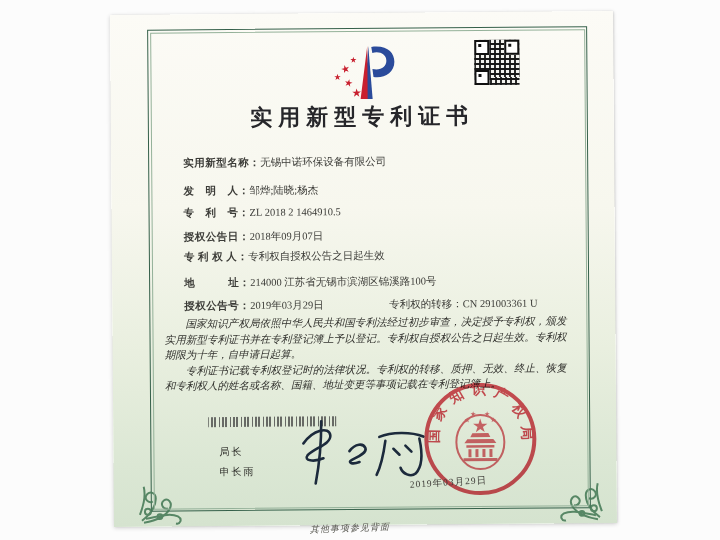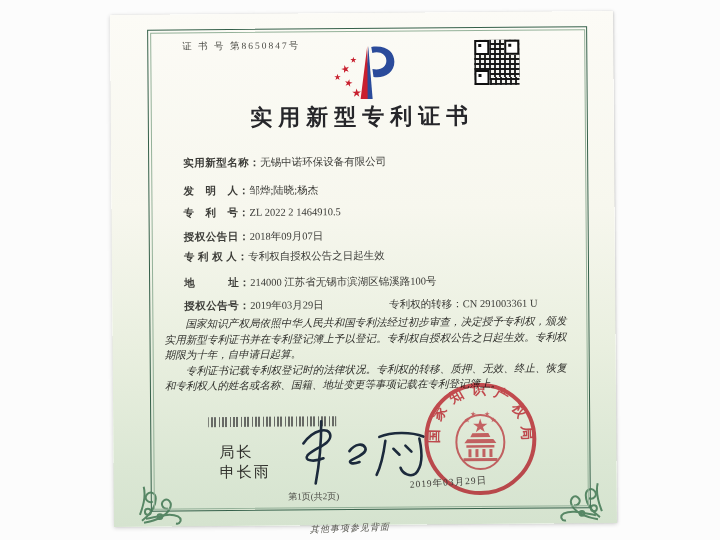--- a/index.html
+++ b/index.html
@@ -42,21 +42,21 @@
   .f0{top:4px}.f1{top:32px}.f2{top:54px}.f3{top:78px}.f4{top:98px}.f5{top:124px}.f6{top:147px}
   .f7{position:absolute;left:205px;top:147px;white-space:pre;}
 
   .paras{position:absolute;left:52px;top:302px;width:402px;
     font-size:10.5px;line-height:15.5px;color:#33332f;font-style:italic;text-align:justify;}
   .paras p{margin:0;text-indent:2em;}
 
   .barcode{position:absolute;left:95px;top:403px;width:128px;height:10px;opacity:.75;
     background:repeating-linear-gradient(90deg,#3f3f3f 0 1px,transparent 1px 3px,#3f3f3f 3px 5px,transparent 5px 6px,#3f3f3f 6px 8px,transparent 8px 11px);}
 
-  .director{position:absolute;left:106px;top:428px;font-size:15px;color:#2f2f2b;line-height:20px;letter-spacing:2px;}
+  .director{position:absolute;left:106px;top:428px;font-size:10px;color:#2f2f2b;line-height:20px;letter-spacing:2px;}
   .signature{position:absolute;left:170px;top:400px;width:170px;height:78px;}
 
   .seal{position:absolute;left:308px;top:368px;width:118px;height:118px;mix-blend-mode:multiply;opacity:.92;}
   .seal-date{position:absolute;left:296px;top:464px;font-size:9.5px;color:#3c3a36;letter-spacing:1px;transform:rotate(-3deg);}
 
   .page-info{position:absolute;left:140px;top:477px;width:120px;text-align:center;font-size:9px;color:#4a4a44;}
 
   .footer-note{position:absolute;left:310px;top:522px;font-size:9px;color:#55554e;
     font-style:italic;transform:rotate(-2deg);letter-spacing:1px;}
 </style>
@@ -76,21 +76,20 @@
       </svg>
       <svg class="flourish br" viewBox="0 0 62 62" fill="none" stroke="#4a7d5a" stroke-width="2">
         <path d="M6,56 C14,50 20,42 20,34 C20,28 14,26 11,30 C8,34 12,39 17,37"></path>
         <path d="M8,58 C20,56 30,52 34,44 C37,38 32,33 28,36 C24,39 27,45 32,44"></path>
         <path d="M4,50 C8,40 10,30 8,22 M10,54 C22,52 34,48 42,52 C47,55 44,60 40,59"></path>
         <circle cx="12" cy="47" r="3"></circle>
         <circle cx="24" cy="52" r="2.4"></circle>
       </svg>
     </div>
 
-    <div class="cert-no">证 书 号 第8650847号</div>
 
     <svg class="logo" viewBox="0 0 82 60">
       <defs>
         <path id="star" d="M0,-10 L2.245,-3.09 L9.511,-3.09 L3.633,1.18 L5.878,8.09 L0,3.82 L-5.878,8.09 L-3.633,1.18 L-9.511,-3.09 L-2.245,-3.09 Z"></path>
       </defs>
       <path d="M47,4 C63,2 70,10 70,19 C70,30 59,36 49,34 L48,26 C56,28 62,24 62,18 C62,11 55,8 48,10 Z" fill="#2b4b9b"></path>
       <polygon points="44,3 48,56 40,56" fill="#2b4b9b"></polygon>
       <polygon points="43,3 43,56 36,56" fill="#c8202f"></polygon>
       <use href="#star" transform="translate(29,17) scale(0.32)" fill="#c8202f"></use>
       <use href="#star" transform="translate(21,26) scale(0.42) rotate(-15)" fill="#c8202f"></use>
@@ -103,21 +102,21 @@
       <div class="finder tl"></div>
       <div class="finder tr"></div>
       <div class="finder bl"></div>
     </div>
 
     <div class="title">实用新型专利证书</div>
 
     <div class="fields">
       <div class="frow f0"><span class="lab">实用新型名称：</span><span>无锡中诺环保设备有限公司</span></div>
       <div class="frow f1"><span class="lab">发　明　人：</span><span>邹烨;陆晓;杨杰</span></div>
-      <div class="frow f2"><span class="lab">专　利　号：</span><span>ZL 2022 2 1464910.5</span></div>
+      <div class="frow f2"><span class="lab">专　利　号：</span><span>ZL 2018 2 1464910.5</span></div>
       <div class="frow f3"><span class="lab">授权公告日：</span><span>2018年09月07日</span></div>
       <div class="frow f4"><span class="lab">专 利 权 人：</span><span>专利权自授权公告之日起生效</span></div>
       <div class="frow f5"><span class="lab">地　　　址：</span><span>214000 江苏省无锡市滨湖区锦溪路100号</span></div>
       <div class="frow f6"><span class="lab">授权公告号：</span><span>2019年03月29日</span></div>
       <div class="f7"><span class="lab">专利权的转移：</span><span>CN 291003361 U</span></div>
     </div>
 
     <div class="paras">
       <p>国家知识产权局依照中华人民共和国专利法经过初步审查，决定授予专利权，颁发实用新型专利证书并在专利登记簿上予以登记。专利权自授权公告之日起生效。专利权期限为十年，自申请日起算。</p>
       <p>专利证书记载专利权登记时的法律状况。专利权的转移、质押、无效、终止、恢复和专利权人的姓名或名称、国籍、地址变更等事项记载在专利登记簿上。</p>
@@ -160,17 +159,16 @@
         <polygon points="49,57 69,57 67,53 51,53"></polygon>
         <rect x="47" y="69" width="3" height="8"></rect>
         <rect x="54" y="69" width="3" height="8"></rect>
         <rect x="61" y="69" width="3" height="8"></rect>
         <rect x="68" y="69" width="3" height="8"></rect>
         <rect x="42" y="78" width="34" height="3"></rect>
       </g>
     </svg>
     <div class="seal-date">2019年03月29日</div>
 
-    <div class="page-info">第1页(共2页)</div>
   </div>
 
   <div class="footer-note">其他事项参见背面</div>
 </div>
 
 </body></html>

